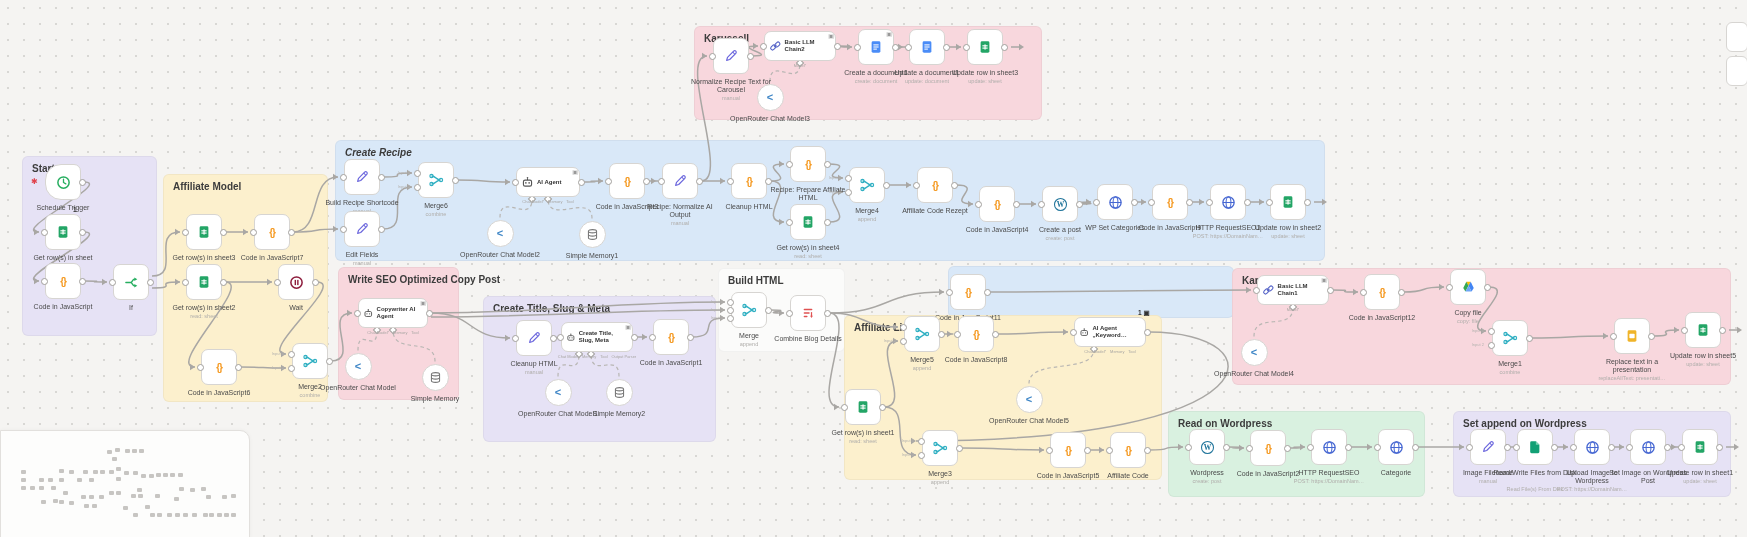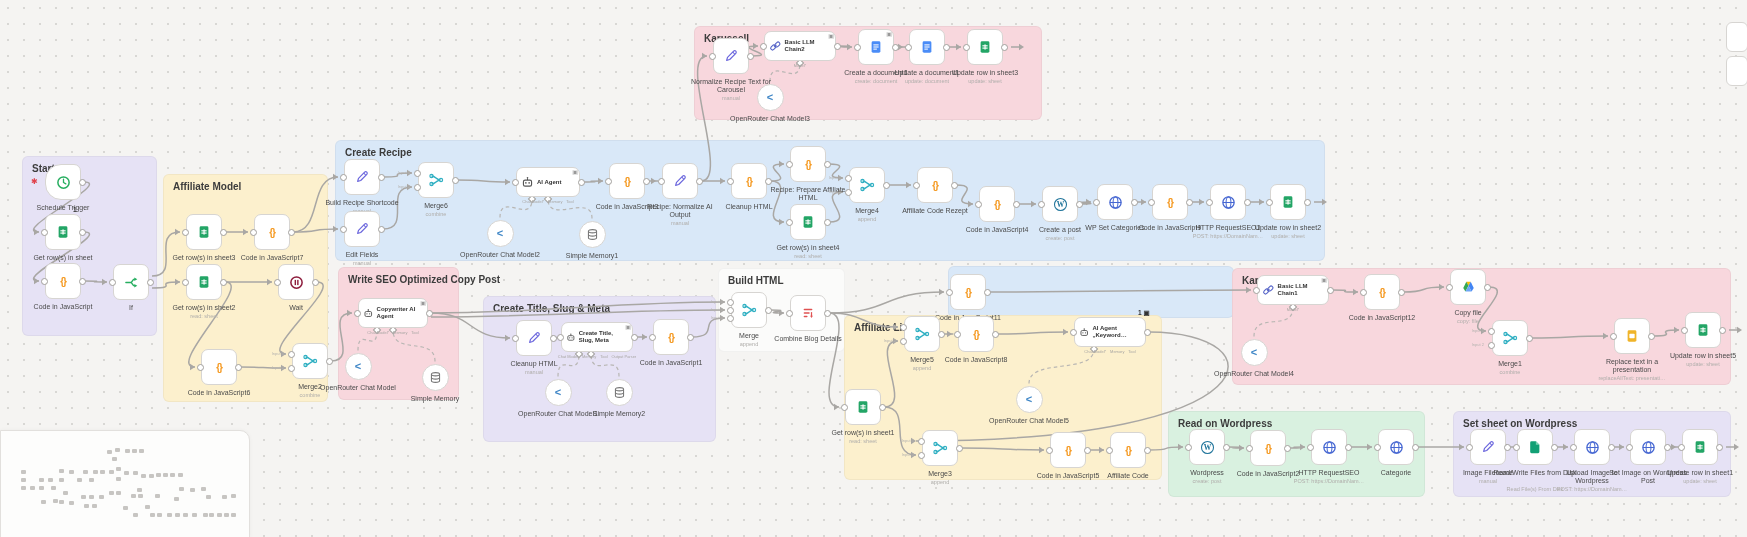--- a/index.html
+++ b/index.html
@@ -39,21 +39,21 @@
   <div id="regions-layer">
       <div class="region" style="left: 22px; top: 156px; width: 133px; height: 178px; background: rgb(230, 226, 245);">
         <div class="region-label">Start</div>
       </div>
       <div class="region" style="left: 163px; top: 174px; width: 163px; height: 226px; background: rgb(252, 240, 205);">
         <div class="region-label">Affiliate Model</div>
       </div>
       <div class="region" style="left: 694px; top: 26px; width: 346px; height: 92px; background: rgb(248, 215, 221);">
         <div class="region-label">Karussell</div>
       </div>
-      <div class="region" style="left: 335px; top: 140px; width: 988px; height: 119px; background: rgb(217, 232, 248);">
+      <div class="region" style="left: 335px; top: 140px; width: 988px; height: 119px; background: rgb(217, 232, 248); font-style: italic;">
         <div class="region-label">Create Recipe</div>
       </div>
       <div class="region" style="left: 338px; top: 267px; width: 119px; height: 131px; background: rgb(248, 215, 221);">
         <div class="region-label">Write SEO Optimized Copy Post</div>
       </div>
       <div class="region" style="left: 483px; top: 296px; width: 231px; height: 144px; background: rgb(230, 226, 245);">
         <div class="region-label">Create Title, Slug &amp; Meta</div>
       </div>
       <div class="region" style="left: 718px; top: 268px; width: 125px; height: 82px; background: rgb(251, 251, 250);">
         <div class="region-label">Build HTML</div>
@@ -62,21 +62,21 @@
       <div class="region" style="left: 844px; top: 315px; width: 316px; height: 163px; background: rgb(252, 240, 205);">
         <div class="region-label">Affiliate Links</div>
       </div>
       <div class="region" style="left: 1232px; top: 268px; width: 497px; height: 115px; background: rgb(248, 215, 221);">
         <div class="region-label">Karussell</div>
       </div>
       <div class="region" style="left: 1168px; top: 411px; width: 255px; height: 84px; background: rgb(217, 241, 224);">
         <div class="region-label">Read on Wordpress</div>
       </div>
       <div class="region" style="left: 1453px; top: 411px; width: 276px; height: 84px; background: rgb(230, 226, 245);">
-        <div class="region-label">Set sheet on Wordpress</div>
+        <div class="region-label">Set append on Wordpress</div>
       </div>
     </div>
   <svg id="edges" width="1747" height="537">
       <path d="M84,182 C114,182 9,232 39,232" fill="none" stroke="#a9a7a4" stroke-width="1.5"></path>
       <polygon points="34,228.8 39,232 34,235.2" fill="#a9a7a4"></polygon>
       <path d="M84,232 C114,232 9,281 39,281" fill="none" stroke="#a9a7a4" stroke-width="1.5"></path>
       <polygon points="34,277.8 39,281 34,284.2" fill="#a9a7a4"></polygon>
       <path d="M84,281 C114,281 77,282 107,282" fill="none" stroke="#a9a7a4" stroke-width="1.5"></path>
       <polygon points="102,278.8 107,282 102,285.2" fill="#a9a7a4"></polygon>
       <path d="M152,276 C182,276 150,232 180,232" fill="none" stroke="#a9a7a4" stroke-width="1.5"></path>

